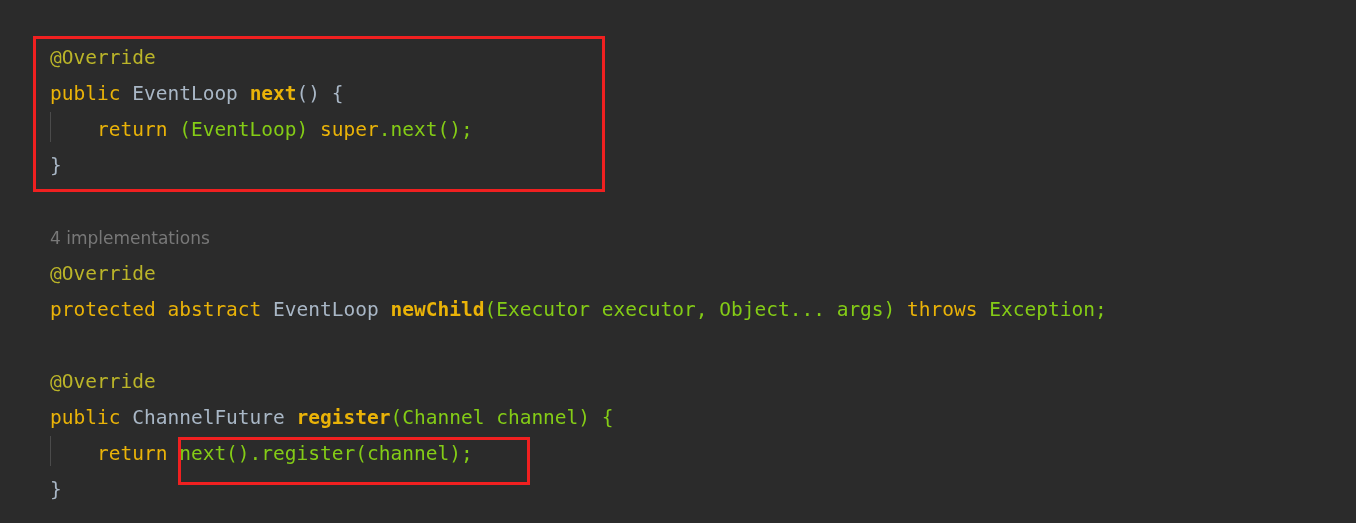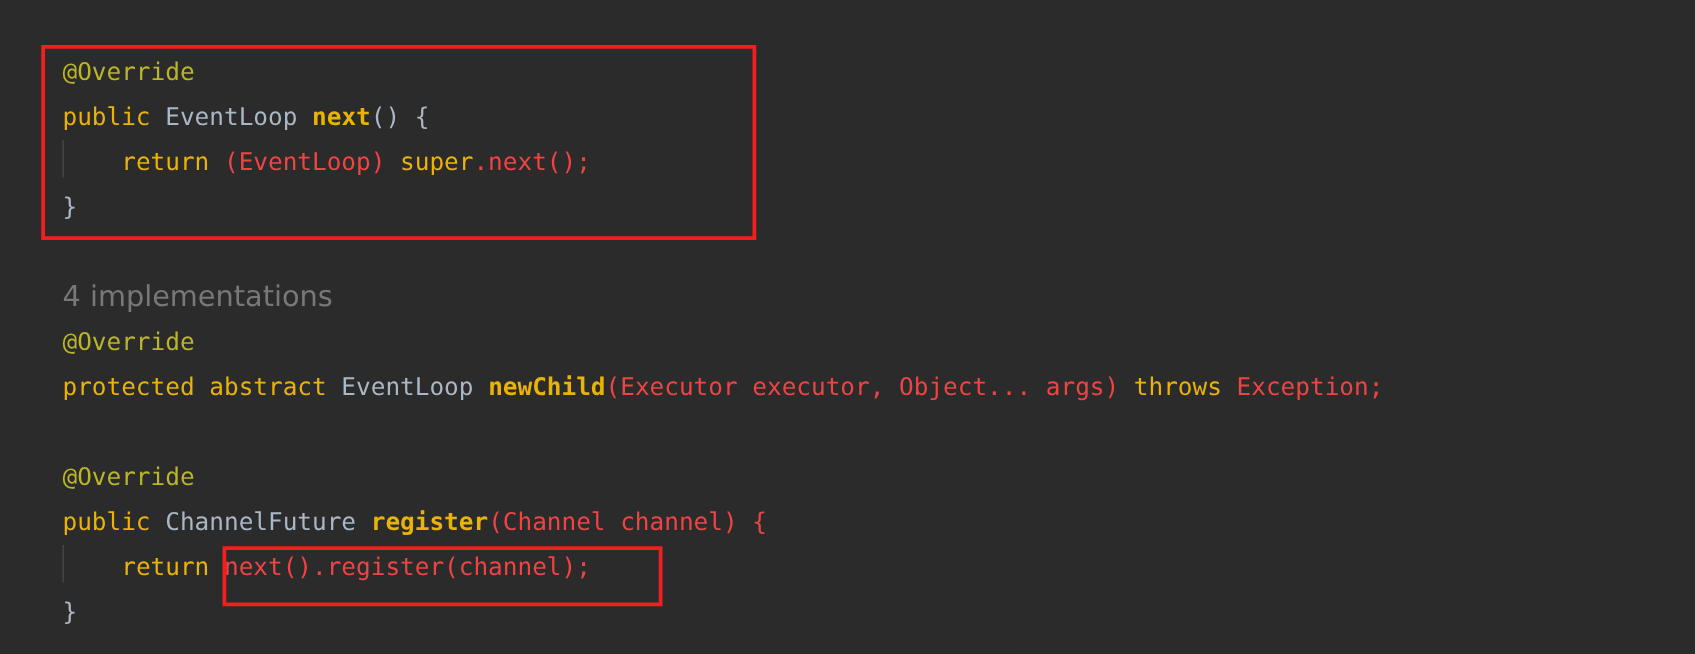--- a/index.html
+++ b/index.html
@@ -29,28 +29,28 @@
     white-space: pre;
     color: #a9b7c6;
     position: relative;
   }
   .line.blank { color: transparent; }
 
   
   .kw      { color: #eab308; }
   .ann     { color: #bbb529; }
   .type    { color: #a9b7c6; }
-  .plain   { color: #ef4444; }
+  .plain   { color: #84cc16; }
   .mdecl   { color: #eab308; font-weight: bold; }
   .punct   { color: #a9b7c6; }
 
   
   .hint {
     font-family: "DejaVu Sans", "Liberation Sans", sans-serif;
-    font-size: 23px;
+    font-size: 17px;
     color: #787878;
     height: 36px;
     line-height: 36px;
     white-space: pre;
   }
 
   
   .indent-guide {
     position: absolute;
     width: 1px;

